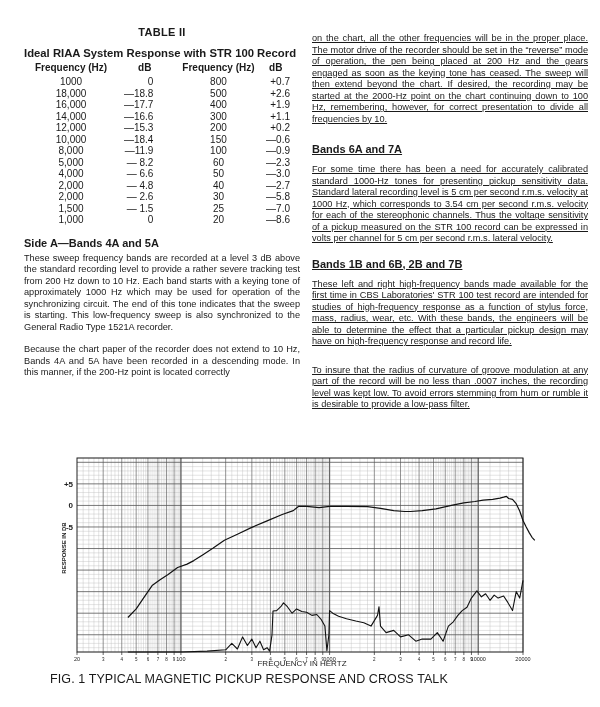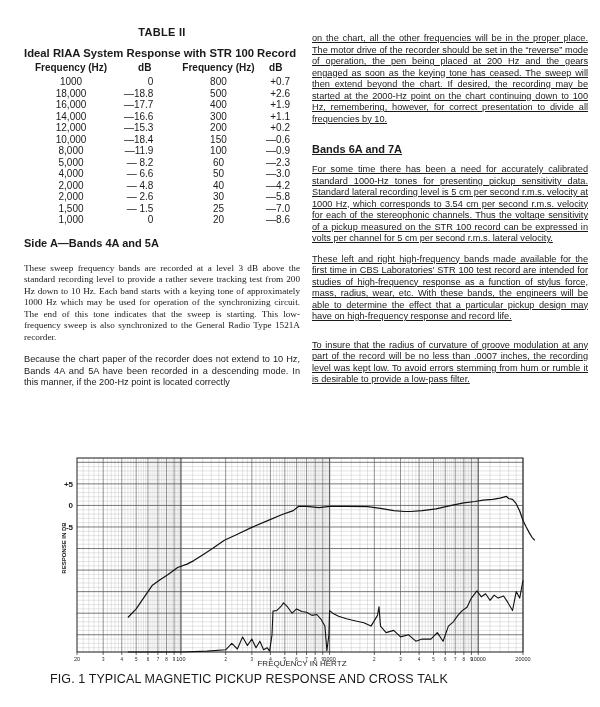--- a/index.html
+++ b/index.html
@@ -11,21 +11,21 @@
   .table-title { text-align: center; font-weight: bold; font-size: 11px; margin-top: 26px; letter-spacing: 0.3px; }
   .table-subtitle { text-align: left; font-weight: bold; font-size: 11.3px; margin-top: 9px; white-space: nowrap; }
   table.riaa { border-collapse: collapse; margin-top: 3px; margin-left: 4px; font-size: 10px; width: 262px; }
   table.riaa th { font-weight: bold; font-size: 10px; padding: 0 0 3px 0; }
   table.riaa td { padding: 0; line-height: 11.5px; text-align: center; }
   table.riaa td.db { text-align: right; padding-right: 22px; }
   table.riaa td.db2 { text-align: right; padding-right: 0; }
   .section-heading { font-weight: bold; font-size: 11px; margin: 0; white-space: nowrap; }
   .para { font-size: 9.2px; line-height: 11.5px; text-align: justify; margin: 0; }
   #left-heading { margin-top: 11px; }
-  #left-p1 { margin-top: 14px; font-family: Liberation Serif, serif; }
+  #left-p1 { margin-top: 4px; }
   #left-p2 { margin-top: 11px; }
   #right-p1 { margin-top: 33px; }
   #right-h1 { margin-top: 18px; }
   #right-p2 { margin-top: 9px; }
   #right-h2 { margin-top: 13px; }
   #right-p3 { margin-top: 9px; }
   #right-p4 { margin-top: 17px; }
   #chart-wrap { position: absolute; left: 0; top: 440px; width: 600px; height: 267px; }
   #chart { position: absolute; left: 0; top: 0; }
   .fig-caption { position: absolute; left: 50px; top: 672px; font-size: 12.5px; white-space: nowrap; letter-spacing: 0.1px; }
@@ -97,21 +97,21 @@
         <tr>
           <td>4,000</td>
           <td class="db">— 6.6</td>
           <td>50</td>
           <td class="db2">—3.0</td>
         </tr>
         <tr>
           <td>2,000</td>
           <td class="db">— 4.8</td>
           <td>40</td>
-          <td class="db2">—4.2</td>
+          <td class="db2">—2.7</td>
         </tr>
         <tr>
           <td>2,000</td>
           <td class="db">— 2.6</td>
           <td>30</td>
           <td class="db2">—5.8</td>
         </tr>
         <tr>
           <td>1,500</td>
           <td class="db">— 1.5</td>
@@ -128,20 +128,21 @@
   </table>
   <h3 class="section-heading" id="left-heading">Side A—Bands 4A and 5A</h3>
   <p class="para" id="left-p1">These sweep frequency bands are recorded at a level 3 dB above the standard recording level to provide a rather severe tracking test from 200 Hz down to 10 Hz. Each band starts with a keying tone of approximately 1000 Hz which may be used for operation of the synchronizing circuit. The end of this tone indicates that the sweep is starting. This low-frequency sweep is also synchronized to the General Radio Type 1521A recorder.</p>
   <p class="para" id="left-p2">Because the chart paper of the recorder does not extend to 10 Hz, Bands 4A and 5A have been recorded in a descending mode. In this manner, if the 200-Hz point is located correctly</p>
 </div>
 
 <div class="col col-right">
   <p class="para" id="right-p1">on the chart, all the other frequencies will be in the proper place. The motor drive of the recorder should be set in the “reverse” mode of operation, the pen being placed at 200 Hz and the gears engaged as soon as the keying tone has ceased. The sweep will then extend beyond the chart. If desired, the recording may be started at the 2000-Hz point on the chart continuing down to 100 Hz, remembering, however, for correct presentation to divide all frequencies by 10.</p>
   <h3 class="section-heading" id="right-h1">Bands 6A and 7A</h3>
   <p class="para" id="right-p2">For some time there has been a need for accurately calibrated standard 1000-Hz tones for presenting pickup sensitivity data. Standard lateral recording level is 5 cm per second r.m.s. velocity at 1000 Hz, which corresponds to 3.54 cm per second r.m.s. velocity for each of the stereophonic channels. Thus the voltage sensitivity of a pickup measured on the STR 100 record can be expressed in volts per channel for 5 cm per second r.m.s. lateral velocity.</p>
+  <h3 class="section-heading" id="right-h2">Bands 1B and 6B, 2B and 7B</h3>
   <p class="para" id="right-p3">These left and right high-frequency bands made available for the first time in CBS Laboratories' STR 100 test record are intended for studies of high-frequency response as a function of stylus force, mass, radius, wear, etc. With these bands, the engineers will be able to determine the effect that a particular pickup design may have on high-frequency response and record life.</p>
   <p class="para" id="right-p4">To insure that the radius of curvature of groove modulation at any part of the record will be no less than .0007 inches, the recording level was kept low. To avoid errors stemming from hum or rumble it is desirable to provide a low-pass filter.</p>
 </div>
 
 <div id="chart-wrap">
   <svg id="chart" width="600" height="232">
     <g id="grid-minor">
         <line x1="83.15371252685611" x2="83.15371252685611" y1="18" y2="212" stroke="#bbb" stroke-width="0.4"></line>
         <line x1="88.77161191241353" x2="88.77161191241353" y1="18" y2="212" stroke="#bbb" stroke-width="0.4"></line>
         <line x1="93.93957837628307" x2="93.93957837628307" y1="18" y2="212" stroke="#bbb" stroke-width="0.4"></line>

